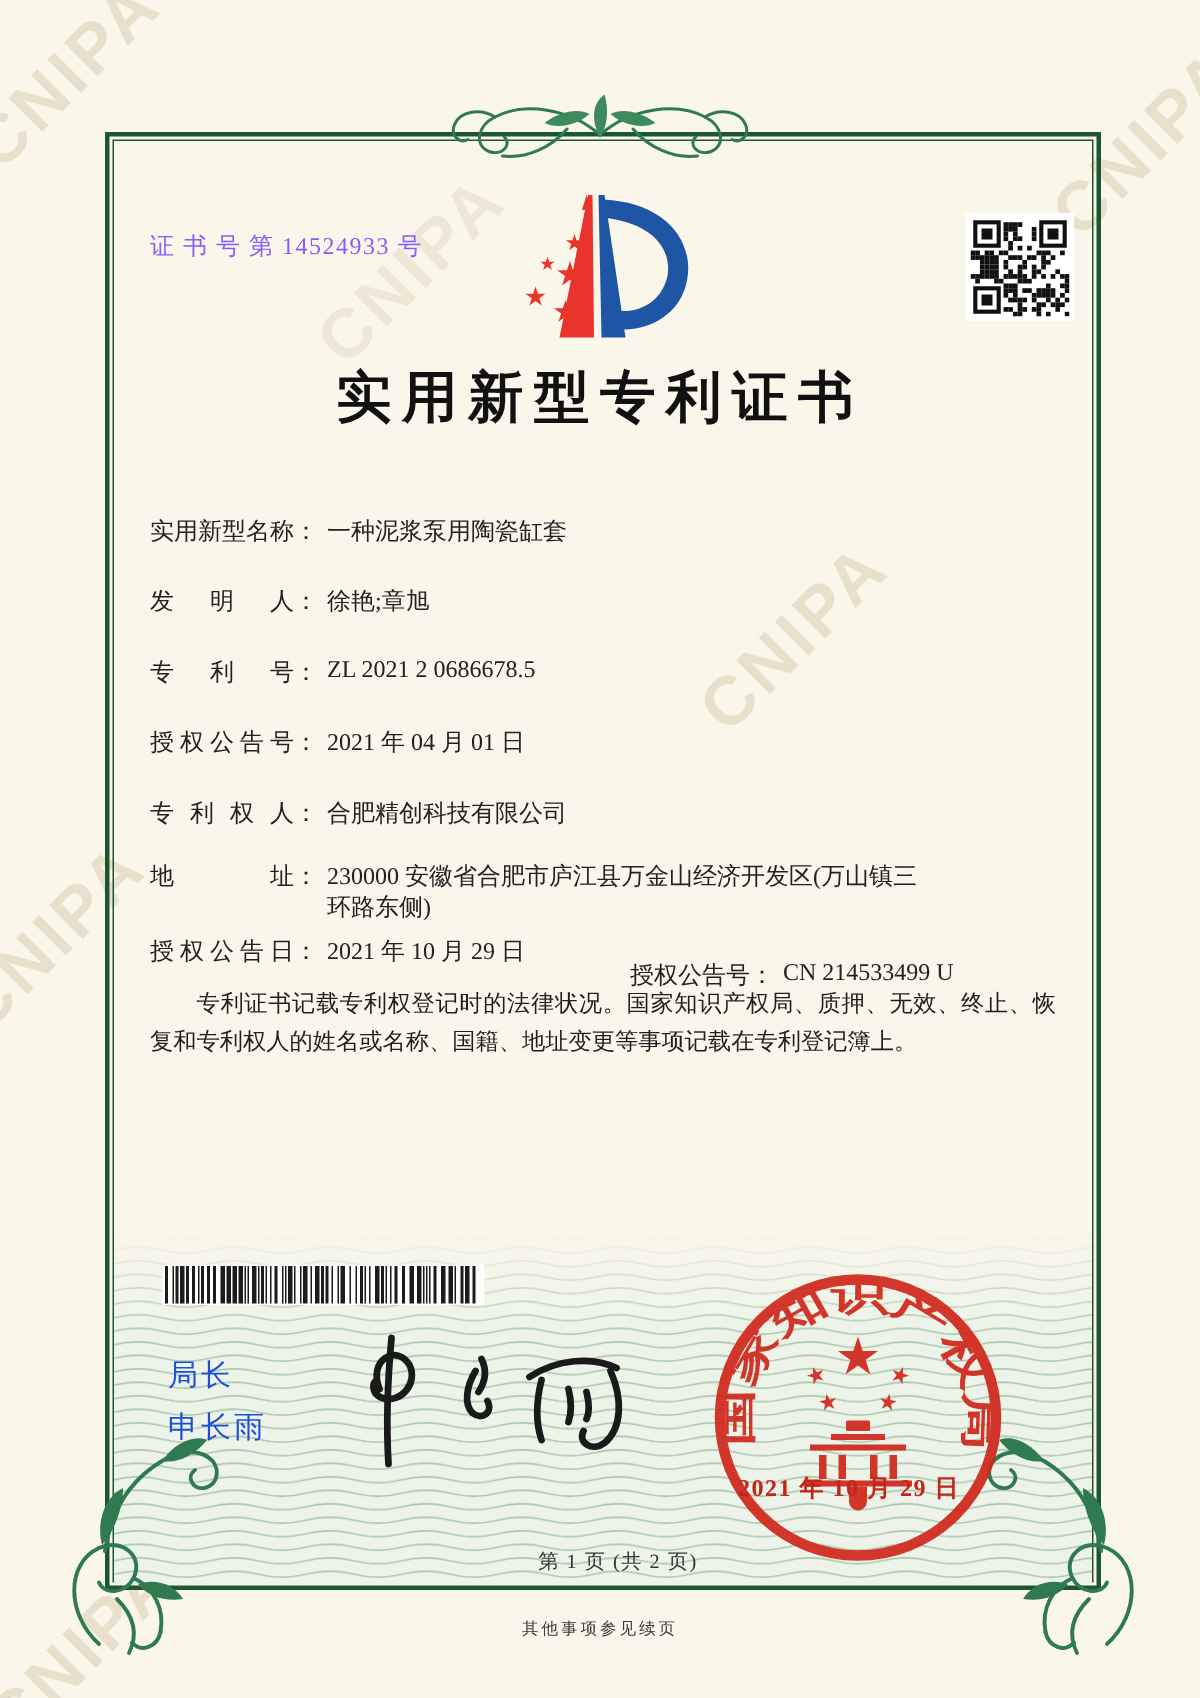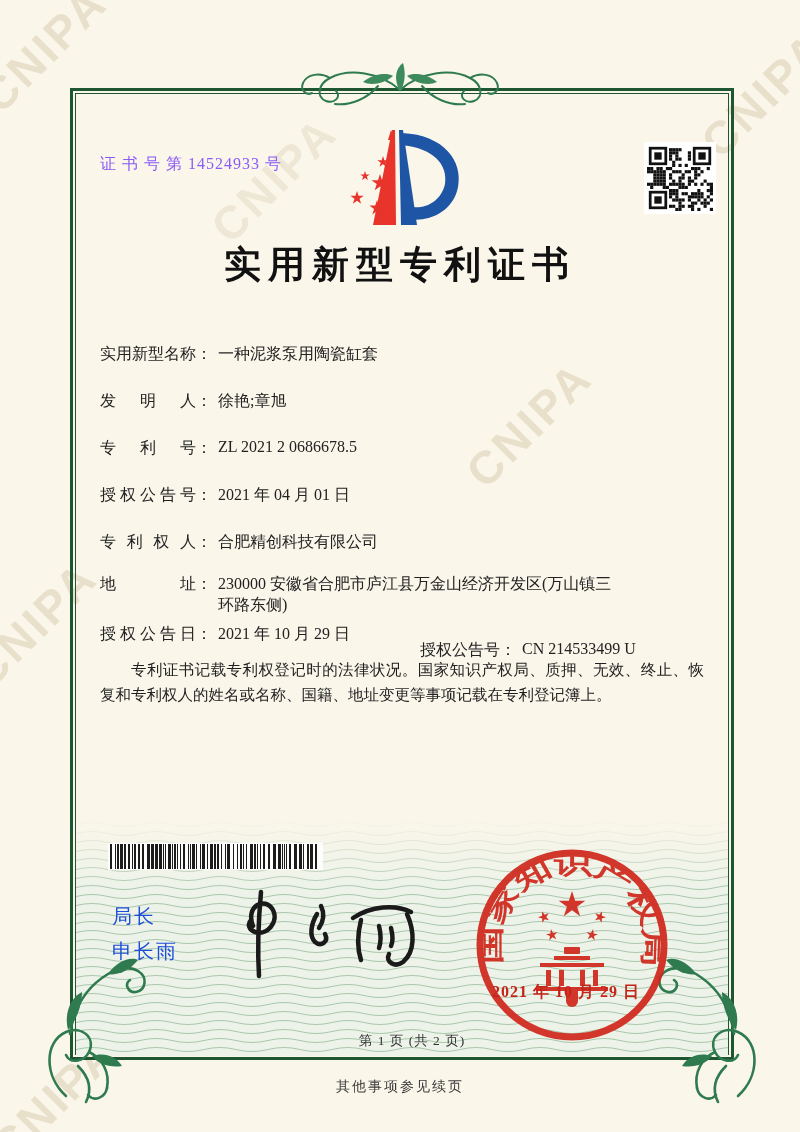--- a/index.html
+++ b/index.html
@@ -96,21 +96,21 @@
     left:492px;top:982px;z-index:5;
     font-size:16px;letter-spacing:1px;color:#c4251a;font-weight:bold;
     white-space:nowrap;
   }
   .page-info{
     top:1032px;left:50%;transform:translateX(-50%);
     font-size:13.5px;color:#333;letter-spacing:1px;z-index:4;white-space:nowrap;margin-left:12px;
   }
   .cont-note{
     top:1078px;left:50%;transform:translateX(-50%);
-    font-size:14px;color:#3a3a3a;letter-spacing:2px;z-index:3;white-space:nowrap;
+    font-size:11px;color:#3a3a3a;letter-spacing:2px;z-index:3;white-space:nowrap;
   }
   .ornament{z-index:2;}
 </style>
 </head>
 <body>
 
 <div class="wm" style="left:-30px;top:85px">CNIPA</div>
 <div class="wm" style="left:690px;top:130px">CNIPA</div>
 <div class="wm" style="left:200px;top:215px;color:rgba(205,188,156,0.25)">CNIPA</div>
 <div class="wm" style="left:455px;top:460px">CNIPA</div>

